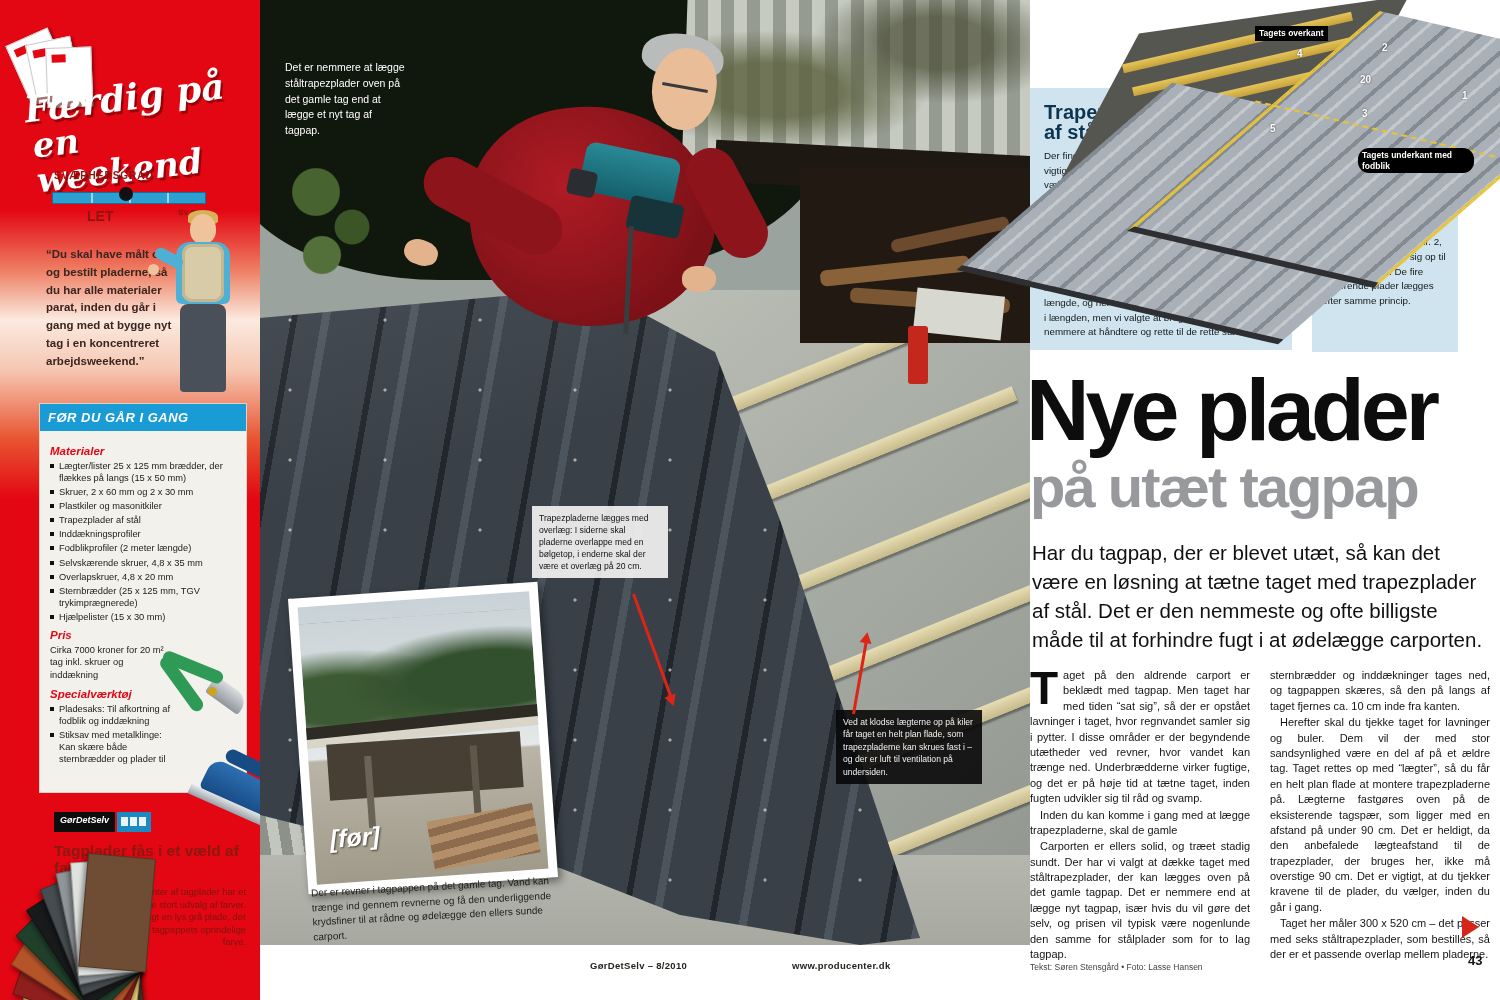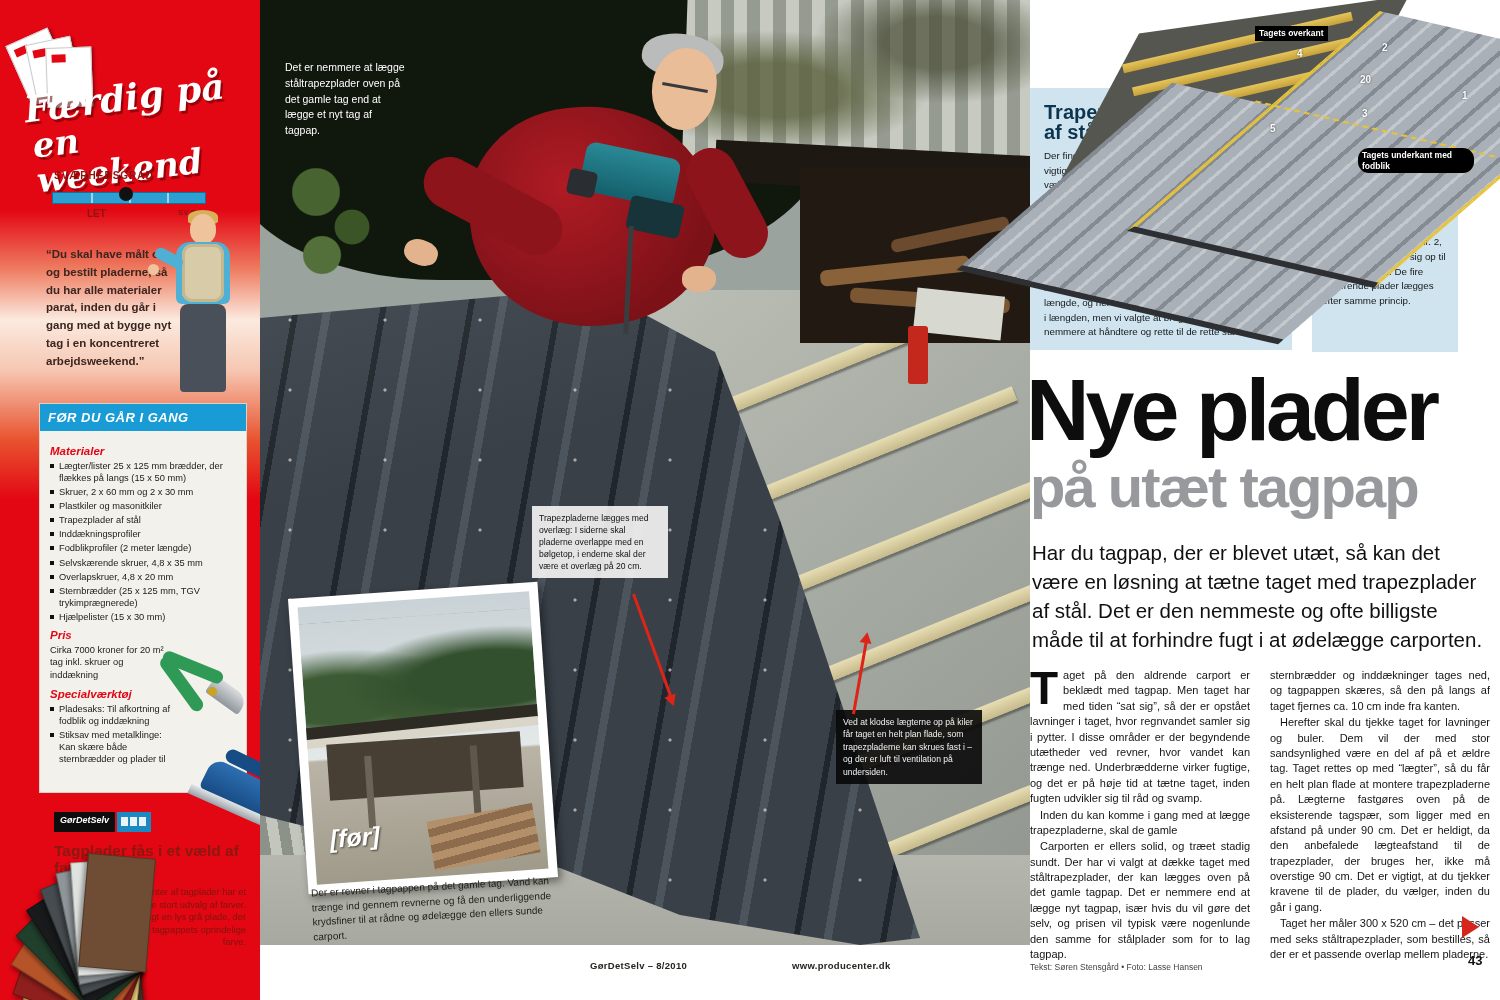--- a/index.html
+++ b/index.html
@@ -19,21 +19,21 @@
   .paper-stack div::before{content:"";position:absolute;left:5px;top:6px;width:14px;height:8px;background:#e30613;}
   .logo{left:28px;top:78px;width:220px;transform:rotate(-7deg);color:#fff;
         font-family:"DejaVu Serif",serif;font-style:italic;font-weight:bold;
         text-shadow:2px 3px 0 rgba(90,0,0,.55);line-height:1.05;}
   .logo .l1{font-size:36px;display:block;}
   .logo .l2{font-size:34px;display:block;margin-left:4px;}
   .diff-label{left:54px;top:170px;font-size:10px;font-weight:bold;letter-spacing:1px;color:#8f1410;}
   .diff-bar{left:52px;top:192px;width:152px;height:10px;background:#2d9fd0;border:1px solid #156e9d;}
   .diff-tick{position:absolute;top:0;width:2px;height:10px;background:#9fd4ea;}
   .diff-dot{position:absolute;top:-6px;width:14px;height:14px;border-radius:50%;background:#111;margin-left:-7px;}
-  .diff-min{left:52px;top:208px;font-size:10px;font-weight:bold;color:#8f1410;padding-left:35px;}
+  .diff-min{left:52px;top:208px;font-size:14px;font-weight:bold;color:#8f1410;padding-left:35px;}
   .diff-max{left:178px;top:208px;font-size:8px;font-weight:bold;color:#8f1410;}
   .quote{left:46px;top:246px;width:132px;font-size:11.5px;font-weight:bold;color:#3a2520;line-height:1.55;}
   
   .person{left:148px;top:212px;width:110px;height:195px;}
   .person .head{position:absolute;left:42px;top:2px;width:26px;height:30px;background:#efc49c;border-radius:50% 50% 45% 45%;}
   .person .hair{position:absolute;left:40px;top:-2px;width:30px;height:14px;background:#d9b05a;border-radius:50% 50% 20% 20%;}
   .person .shirt{position:absolute;left:28px;top:30px;width:54px;height:62px;background:#4fb0d6;border-radius:14px 14px 6px 6px;}
   .person .vest{position:absolute;left:34px;top:32px;width:42px;height:58px;background:#d8cba8;border-radius:10px;box-shadow:inset 0 0 0 3px #c4b68f;}
   .person .armL{position:absolute;left:6px;top:40px;width:30px;height:12px;background:#4fb0d6;border-radius:6px;transform:rotate(28deg);}
   .person .handL{position:absolute;left:0px;top:52px;width:11px;height:11px;background:#efc49c;border-radius:50%;}

